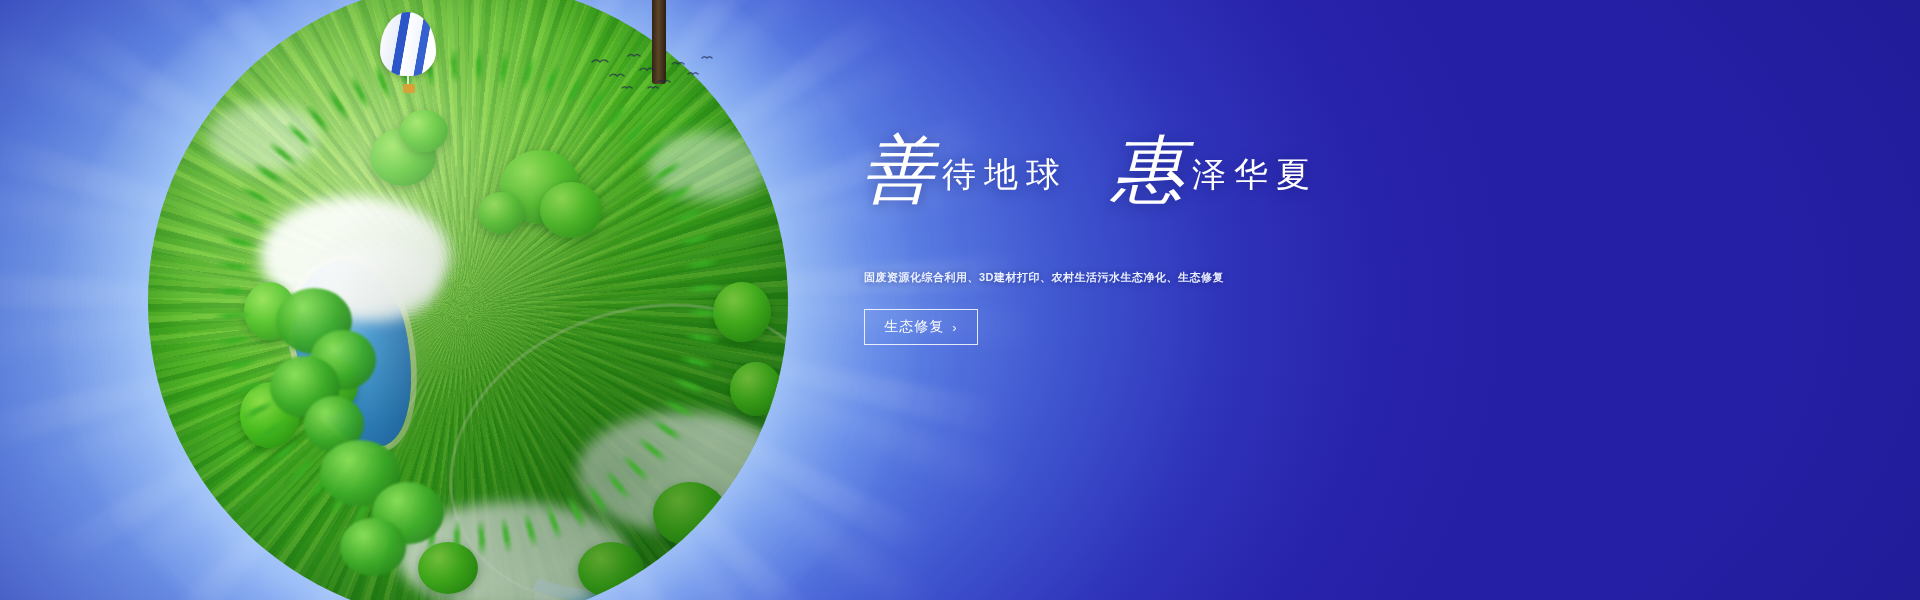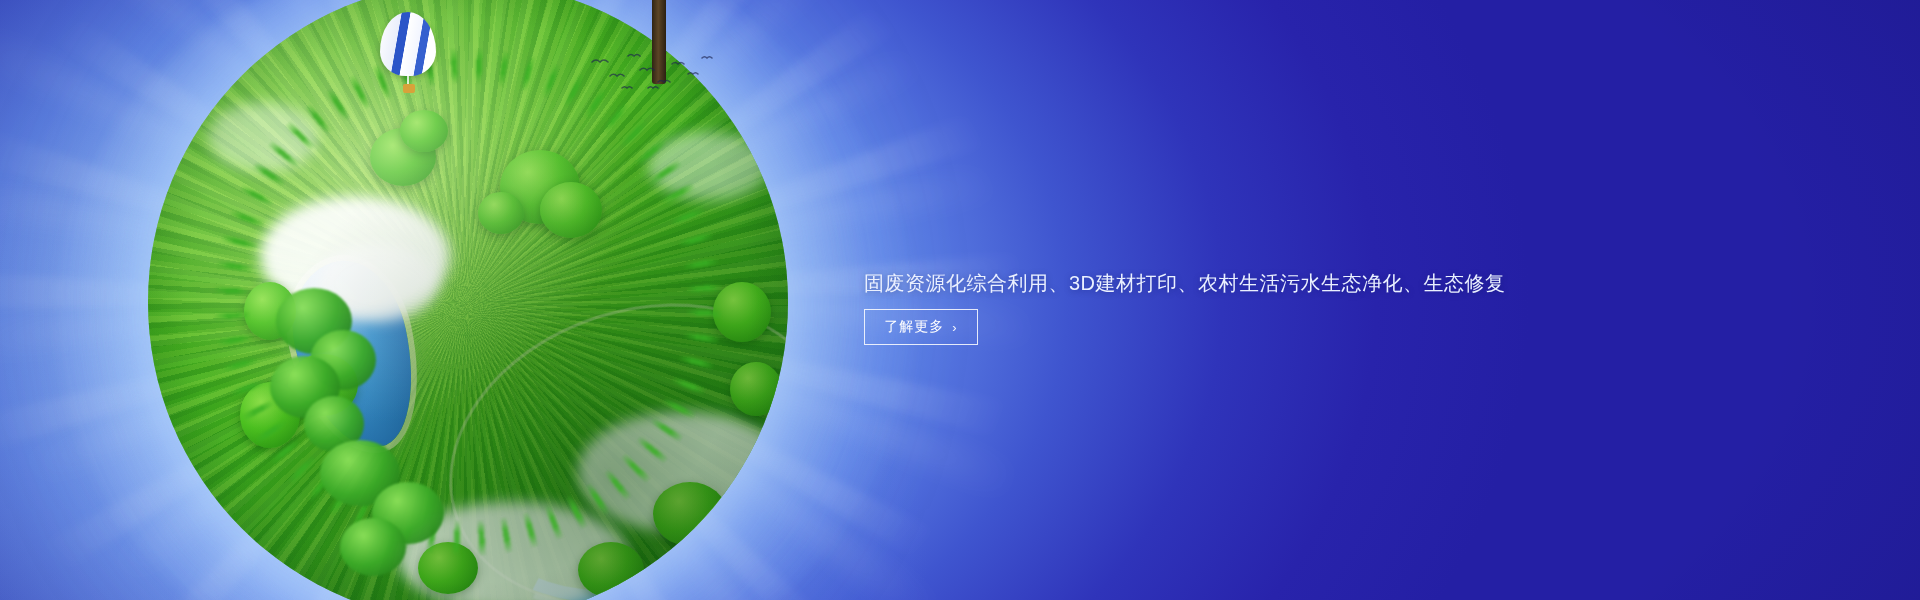--- a/index.html
+++ b/index.html
@@ -214,21 +214,21 @@
   .hl-gap{display:inline-block;width:44px;}
 
   .subline{
     position:absolute;left:2px;top:226px;
     color:#f2f6ff;font-size:26px;letter-spacing:7px;font-weight:400;
     white-space:nowrap;
     text-shadow:0 1px 8px rgba(10,20,90,.4);
   }
   .descline{
     position:absolute;left:2px;top:270px;
-    color:#eaf0ff;font-size:20px;letter-spacing:.5px;font-weight:400;
+    color:#eaf0ff;font-size:11px;letter-spacing:.5px;font-weight:700;
     white-space:nowrap;
     text-shadow:0 1px 6px rgba(10,20,90,.4);
   }
   .cta{
     position:absolute;left:2px;top:309px;
     width:114px;height:36px;
     border:1px solid rgba(255,255,255,.85);
     background:transparent;
     color:#ffffff;
     font-size:14px;letter-spacing:1px;
@@ -324,23 +324,26 @@
         <path d="M60 38 q2.5 -2.5 5 0 q2.5 -2.5 5 0"></path>
         <path d="M34 38 q2.5 -2.5 5 0 q2.5 -2.5 5 0"></path>
       </g>
     </svg>
   </div>
 
   <div class="bg-vignette"></div>
 
   <div class="content">
 
+    <div class="headline">
+      <span class="hl-big">善</span><span class="hl-small">待地球</span><span class="hl-gap"></span><span class="hl-big">惠</span><span class="hl-small">泽华夏</span>
+    </div>
 
 
     <div class="descline">固废资源化综合利用、3D建材打印、农村生活污水生态净化、生态修复</div>
 
     <button class="cta">
-      <span>了解更多</span>
+      <span>生态修复</span>
       <span class="chev">›</span>
     </button>
 
   </div>
 </div>
 
 </body></html>

